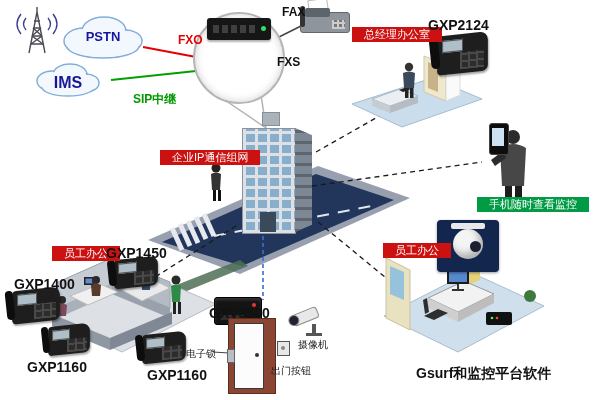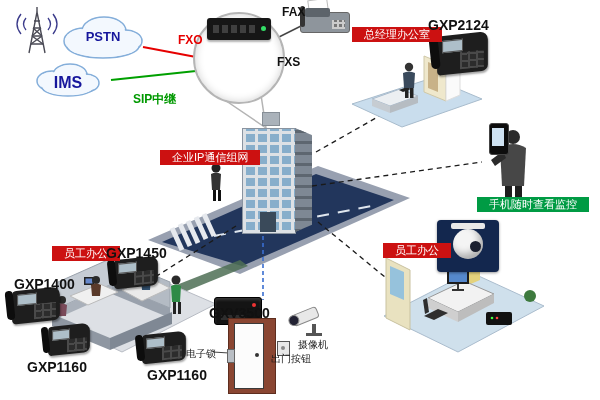--- a/index.html
+++ b/index.html
@@ -349,25 +349,26 @@
   <div class="tag green" style="left:133px;top:59px;margin-top:32px;">SIP中继</div>
   <div class="tag dark" style="left:282px;top:5px;">FAX</div>
   <div class="tag dark" style="left:277px;top:55px;">FXS</div>
 
   <div class="lbl red" style="left:352px;top:27px;">总经理办公室</div>
   <div class="pname" style="left:428px;top:17px;">GXP2124</div>
 
   <div class="lbl red" style="left:160px;top:118px;margin-top:32px;">企业IP通信组网</div>
   <div class="lbl green" style="left:477px;top:197px;">手机随时查看监控</div>
   <div class="lbl red" style="left:383px;top:243px;">员工办公</div>
+  <div class="pname" style="left:416px;top:365px;">Gsurf和监控平台软件</div>
 
   <div class="lbl red" style="left:52px;top:246px;">员工办公</div>
   <div class="pname" style="left:106px;top:245px;">GXP1450</div>
   <div class="pname" style="left:14px;top:276px;">GXP1400</div>
   <div class="pname" style="left:27px;top:359px;">GXP1160</div>
   <div class="pname" style="left:147px;top:367px;">GXP1160</div>
 
   <div class="pname" style="left:209px;top:285px;margin-top:20px;">GXV3500</div>
   <div class="small" style="left:186px;top:347px;">电子锁</div>
-  <div class="small" style="left:271px;top:352px;">出门按钮</div>
+  <div class="small" style="left:271px;top:364px;">出门按钮</div>
   <div class="small" style="left:298px;top:338px;">摄像机</div>
 
 </div>
 
 </body></html>

